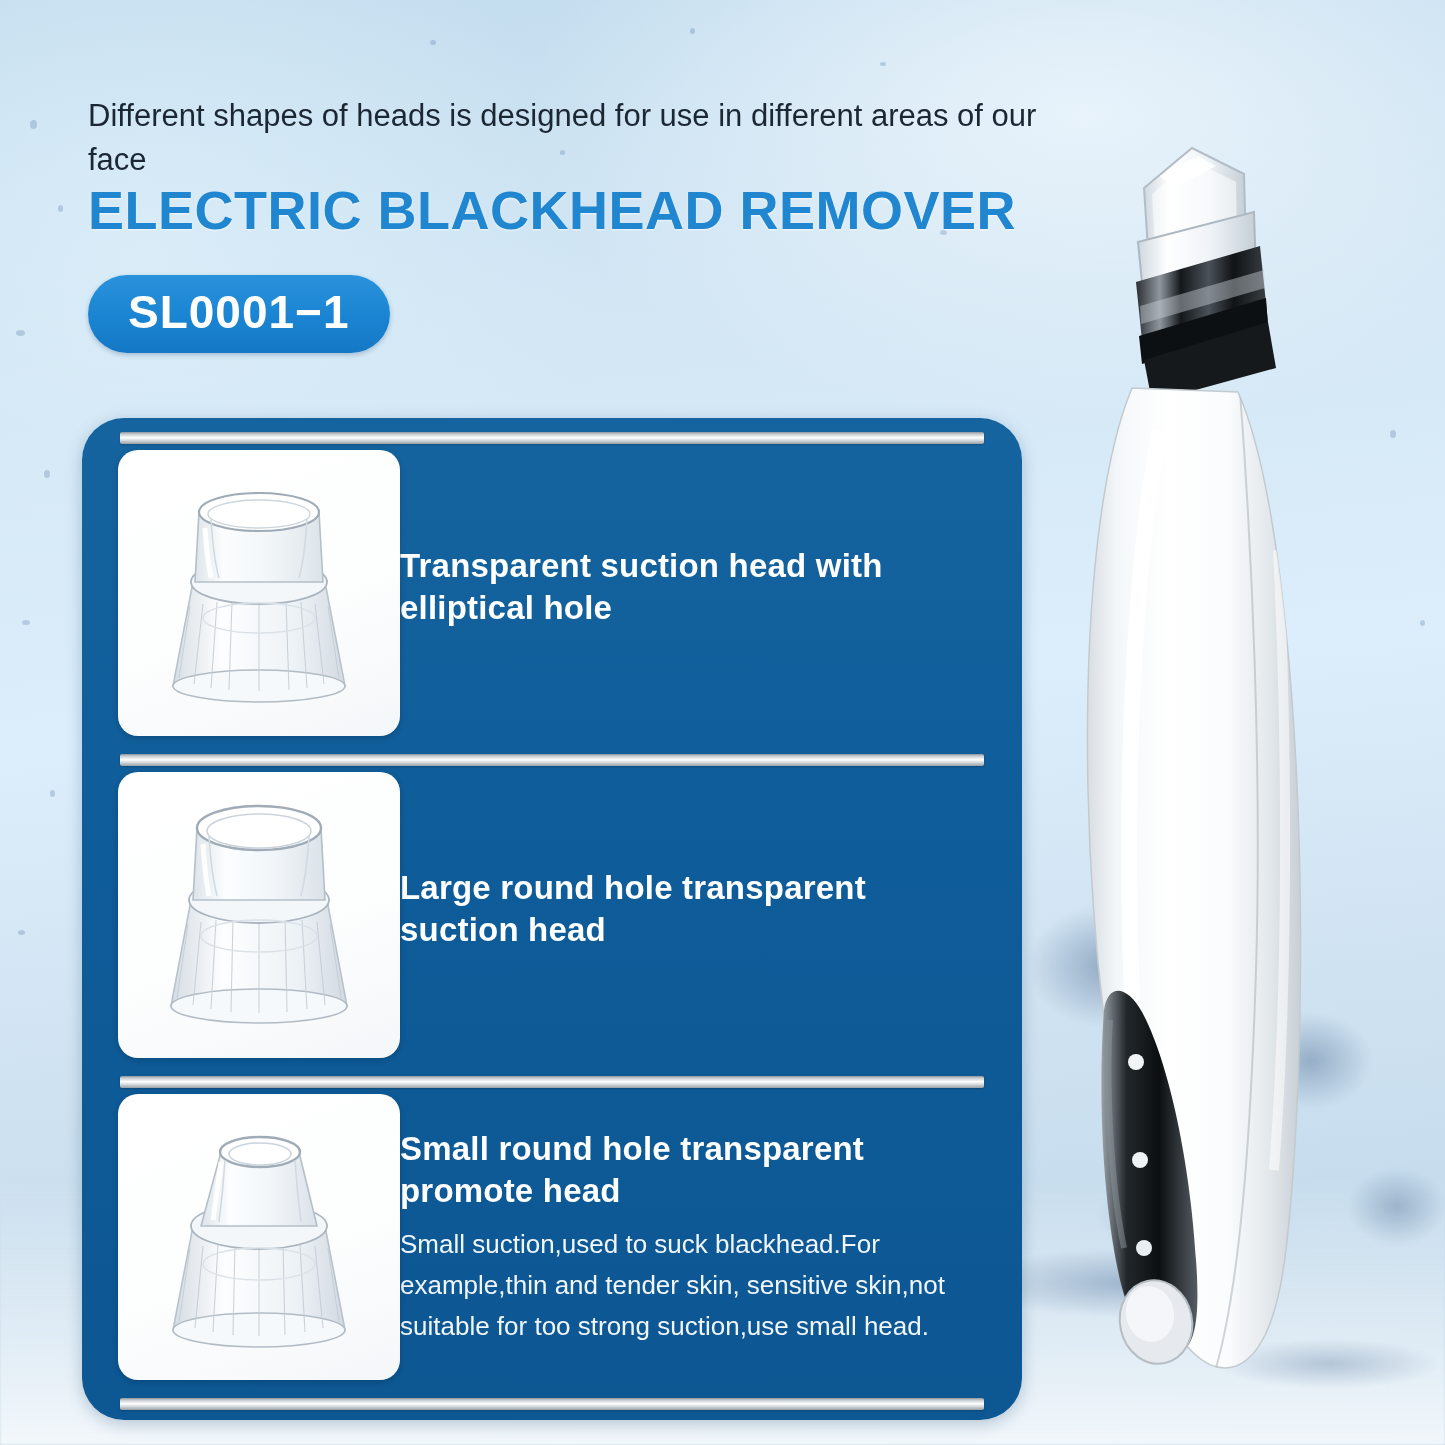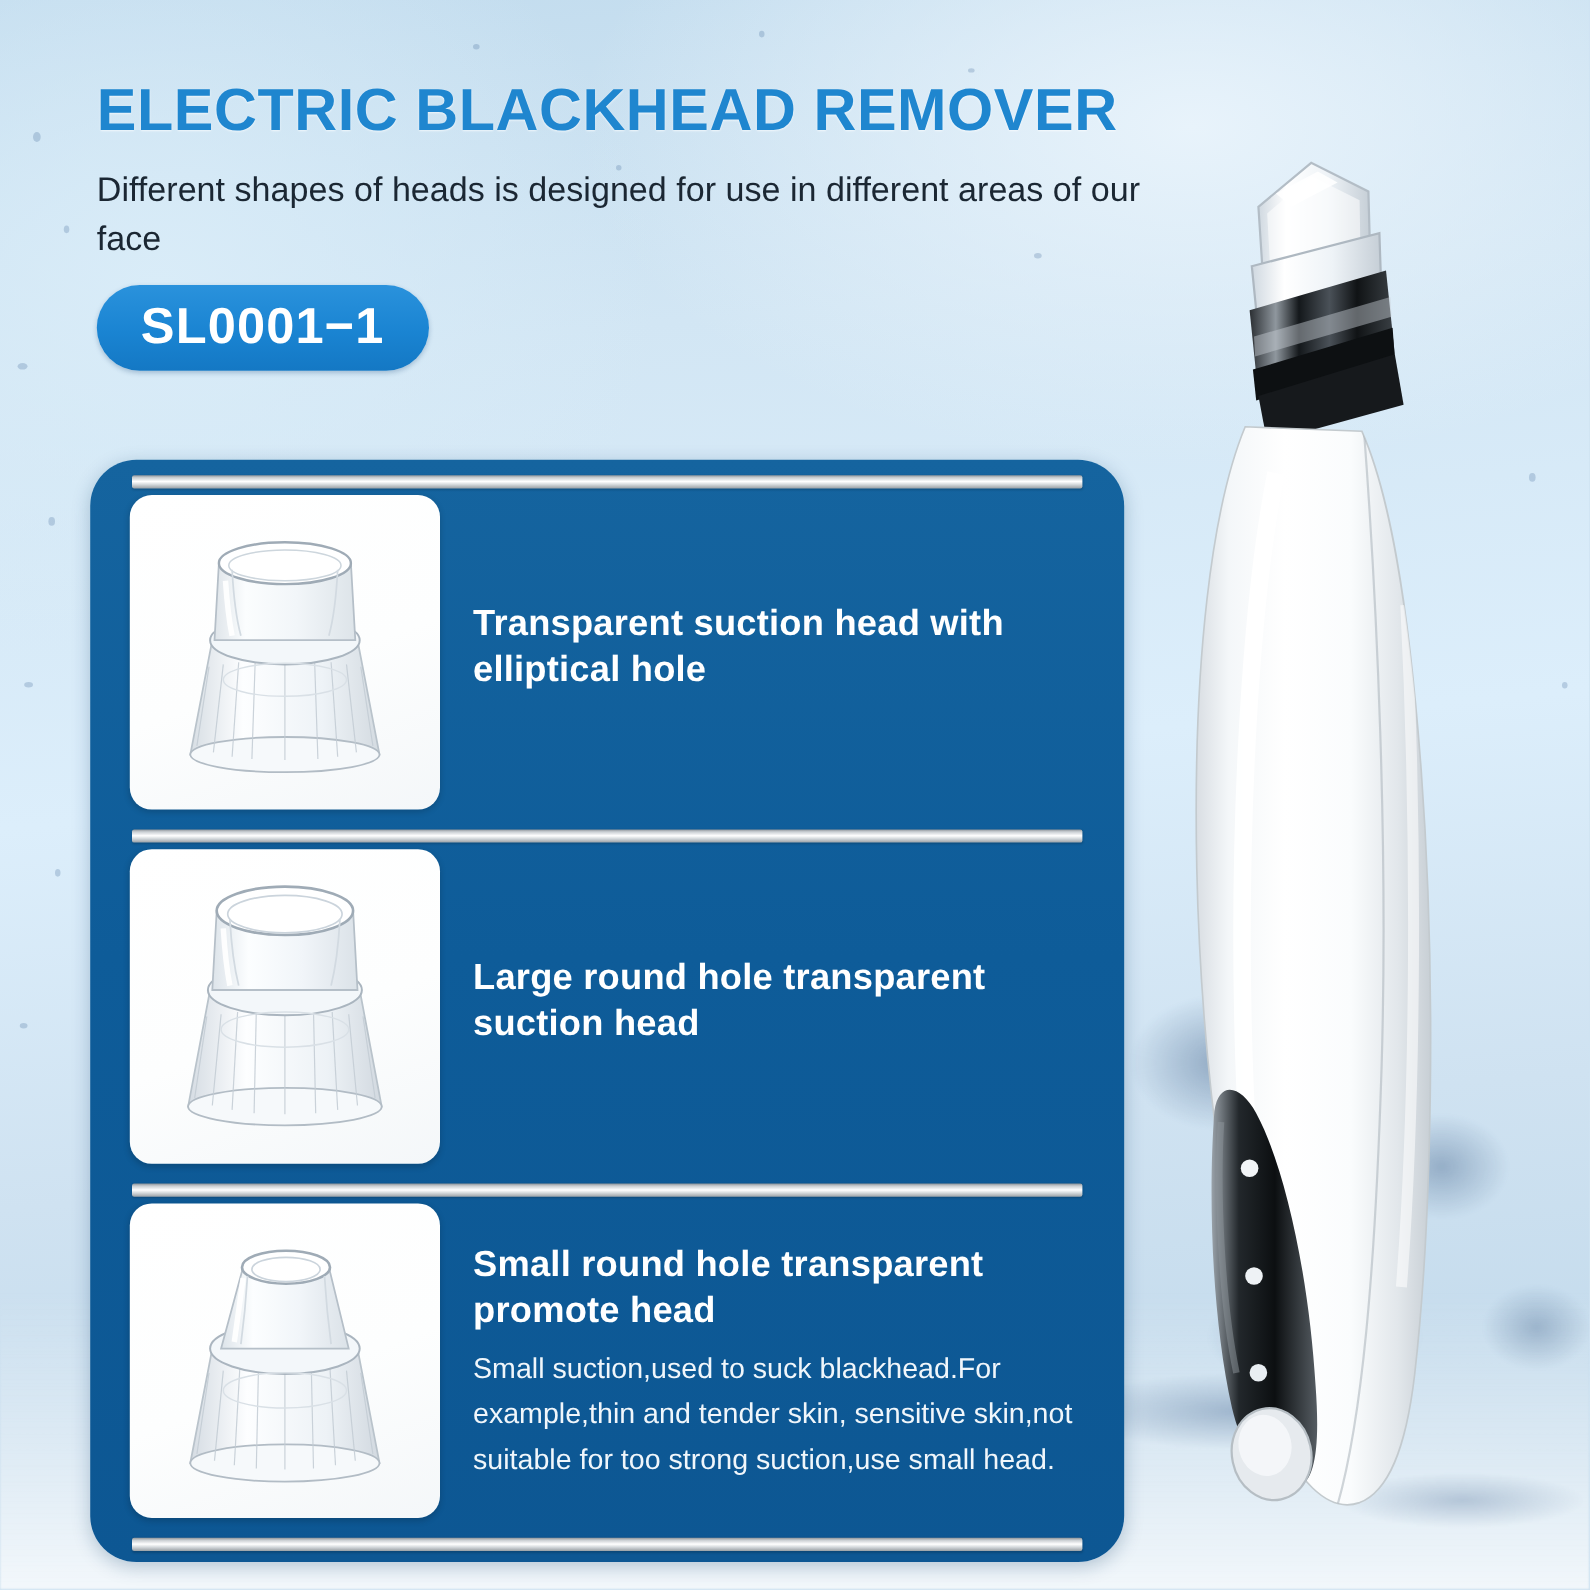--- a/index.html
+++ b/index.html
@@ -46,21 +46,21 @@
   #title {
     font-size:54px; font-weight:bold; letter-spacing:.5px;
     color:#1f86cf; line-height:1.05;
     text-shadow:0 1px 2px rgba(255,255,255,.7);
   }
   #subtitle {
     margin-top:22px; font-size:31px; line-height:1.42; color:#1b2733;
     max-width:950px;
   }
   #model-badge {
-    margin-top:20px; display:inline-block;
+    margin-top:36px; display:inline-block;
     background:linear-gradient(180deg,#2a92dc 0%,#1a84d2 55%,#1478c4 100%);
     color:#fff; font-size:46px; font-weight:bold; letter-spacing:1px;
     padding:10px 40px 14px; border-radius:40px;
     box-shadow:0 2px 5px rgba(20,70,120,.28);
   }
 
   
   #panel {
     position:absolute; left:82px; top:418px; width:940px; height:1002px;
     background:linear-gradient(180deg,#15649f 0%,#0e5c99 45%,#0d5793 100%);
@@ -68,21 +68,21 @@
     box-shadow:0 4px 16px rgba(12,60,105,.25);
     padding:0 28px;
     display:flex; flex-direction:column;
   }
   .divider {
     height:12px; flex:none; margin:14px 10px 0;
     border-radius:2px;
     background:linear-gradient(180deg,#8e9499 0%,#c9ced2 18%,#ffffff 48%,#d5dadd 70%,#9aa0a5 100%);
     box-shadow:0 1px 2px rgba(0,0,0,.18);
   }
-  .feature { flex:1; display:flex; align-items:center; gap:30px; padding:6px 8px 4px; }
+  .feature { flex:1; display:flex; align-items:center; padding:6px 8px 4px; }
 
   .thumb {
     flex:none; width:282px; height:286px;
     background:linear-gradient(160deg,#ffffff 0%,#fdfefe 55%,#f4f7f9 100%);
     border-radius:20px; position:relative; overflow:hidden;
     box-shadow:0 2px 6px rgba(0,0,0,.18);
   }
   .thumb svg { position:absolute; left:50%; top:50%; transform:translate(-50%,-50%); }
 
   .ftext { flex:1; padding-right:8px; }
@@ -112,22 +112,22 @@
   <div class="droplet" style="left:430px;top:40px;width:6px;height:5px;"></div>
   <div class="droplet" style="left:690px;top:28px;width:5px;height:6px;"></div>
   <div class="droplet" style="left:880px;top:62px;width:6px;height:4px;"></div>
   <div class="droplet" style="left:560px;top:150px;width:5px;height:5px;"></div>
   <div class="droplet" style="left:940px;top:230px;width:7px;height:5px;"></div>
   <div class="droplet" style="left:1390px;top:430px;width:6px;height:8px;"></div>
   <div class="droplet" style="left:1420px;top:620px;width:5px;height:6px;"></div>
 </div>
 
 <div id="header">
+  <div id="subtitle">Different shapes of heads is designed for use in different areas of our face</div>
   <div id="title">ELECTRIC BLACKHEAD REMOVER</div>
-  <div id="subtitle">Different shapes of heads is designed for use in different areas of our face</div>
   <div id="model-badge">SL0001−1</div>
 </div>
 
 <div id="panel">
 
   <div class="divider"></div>
 
   <div class="feature">
     <div class="thumb">
       <svg width="220" height="230" viewBox="0 0 220 230">

